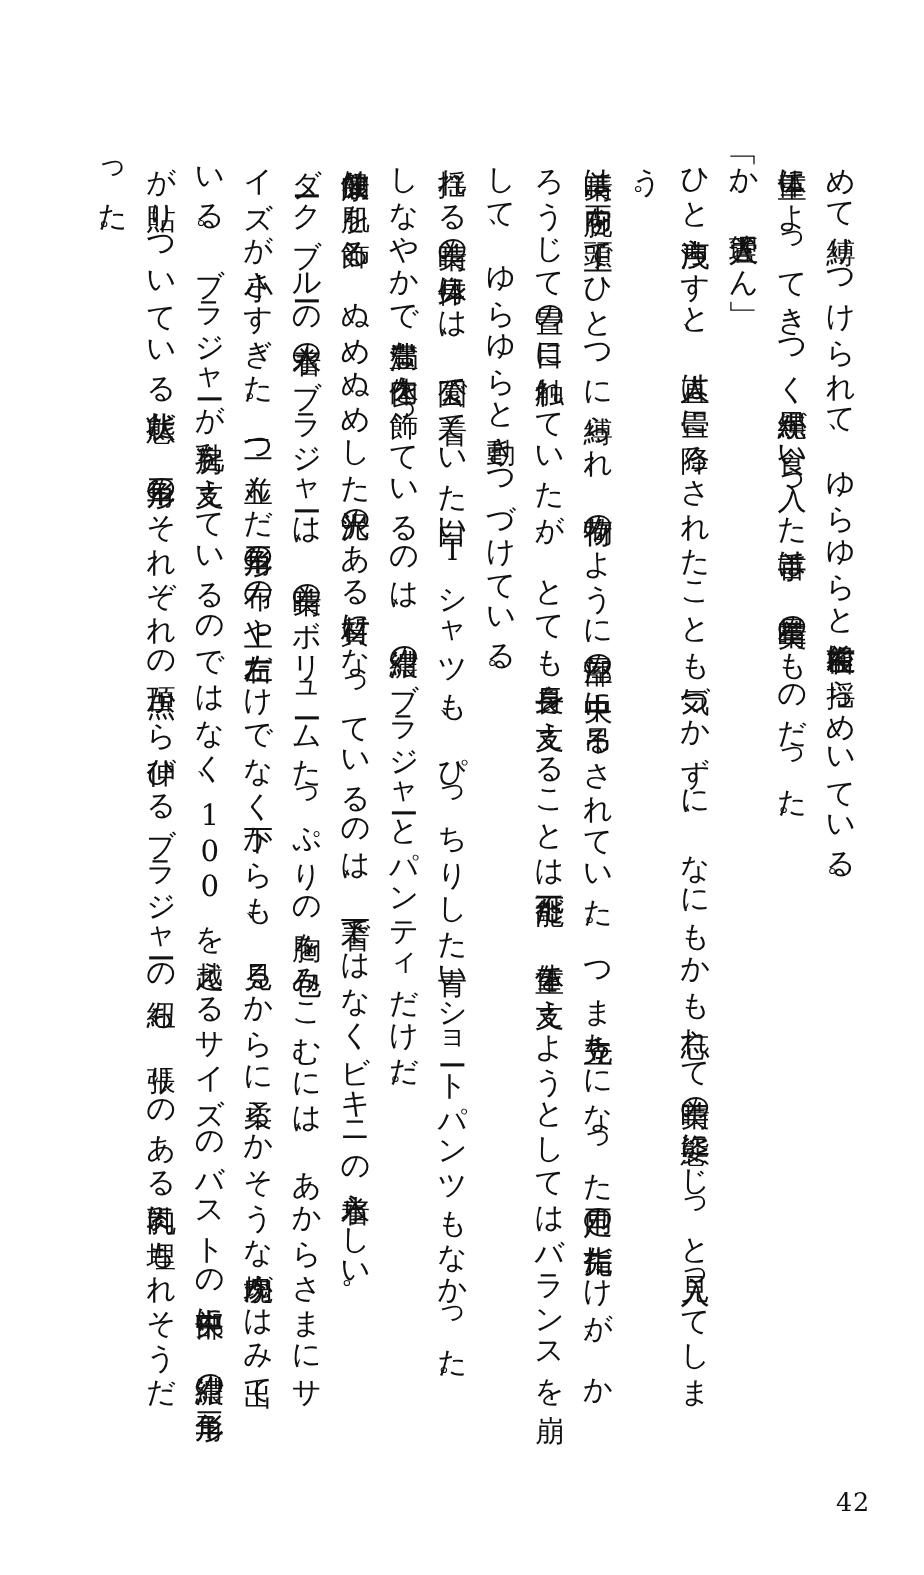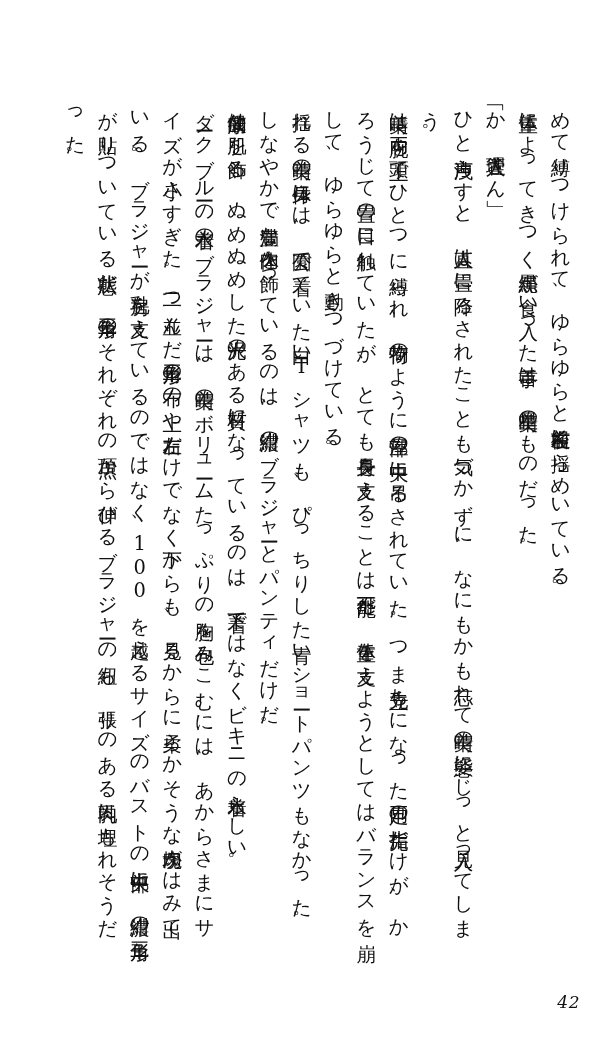--- a/index.html
+++ b/index.html
@@ -35,21 +35,20 @@
     letter-spacing: 0.5px;
     text-align: justify;
     white-space: pre-wrap;
     word-break: break-all;
   }
   .page-number {
     position: absolute;
     right: 36px;
     bottom: 38px;
     font-family: "DejaVu Serif", "Liberation Serif", serif;
-    font-style: italic;
     font-size: 17px;
     color: #111111;
     letter-spacing: 0.5px;
   }
 </style>
 </head>
 <body>
 
 <div class="page">
   <div class="text-block">めて縛りつけられて、ゆらゆらと前後左右に揺らめいている。

